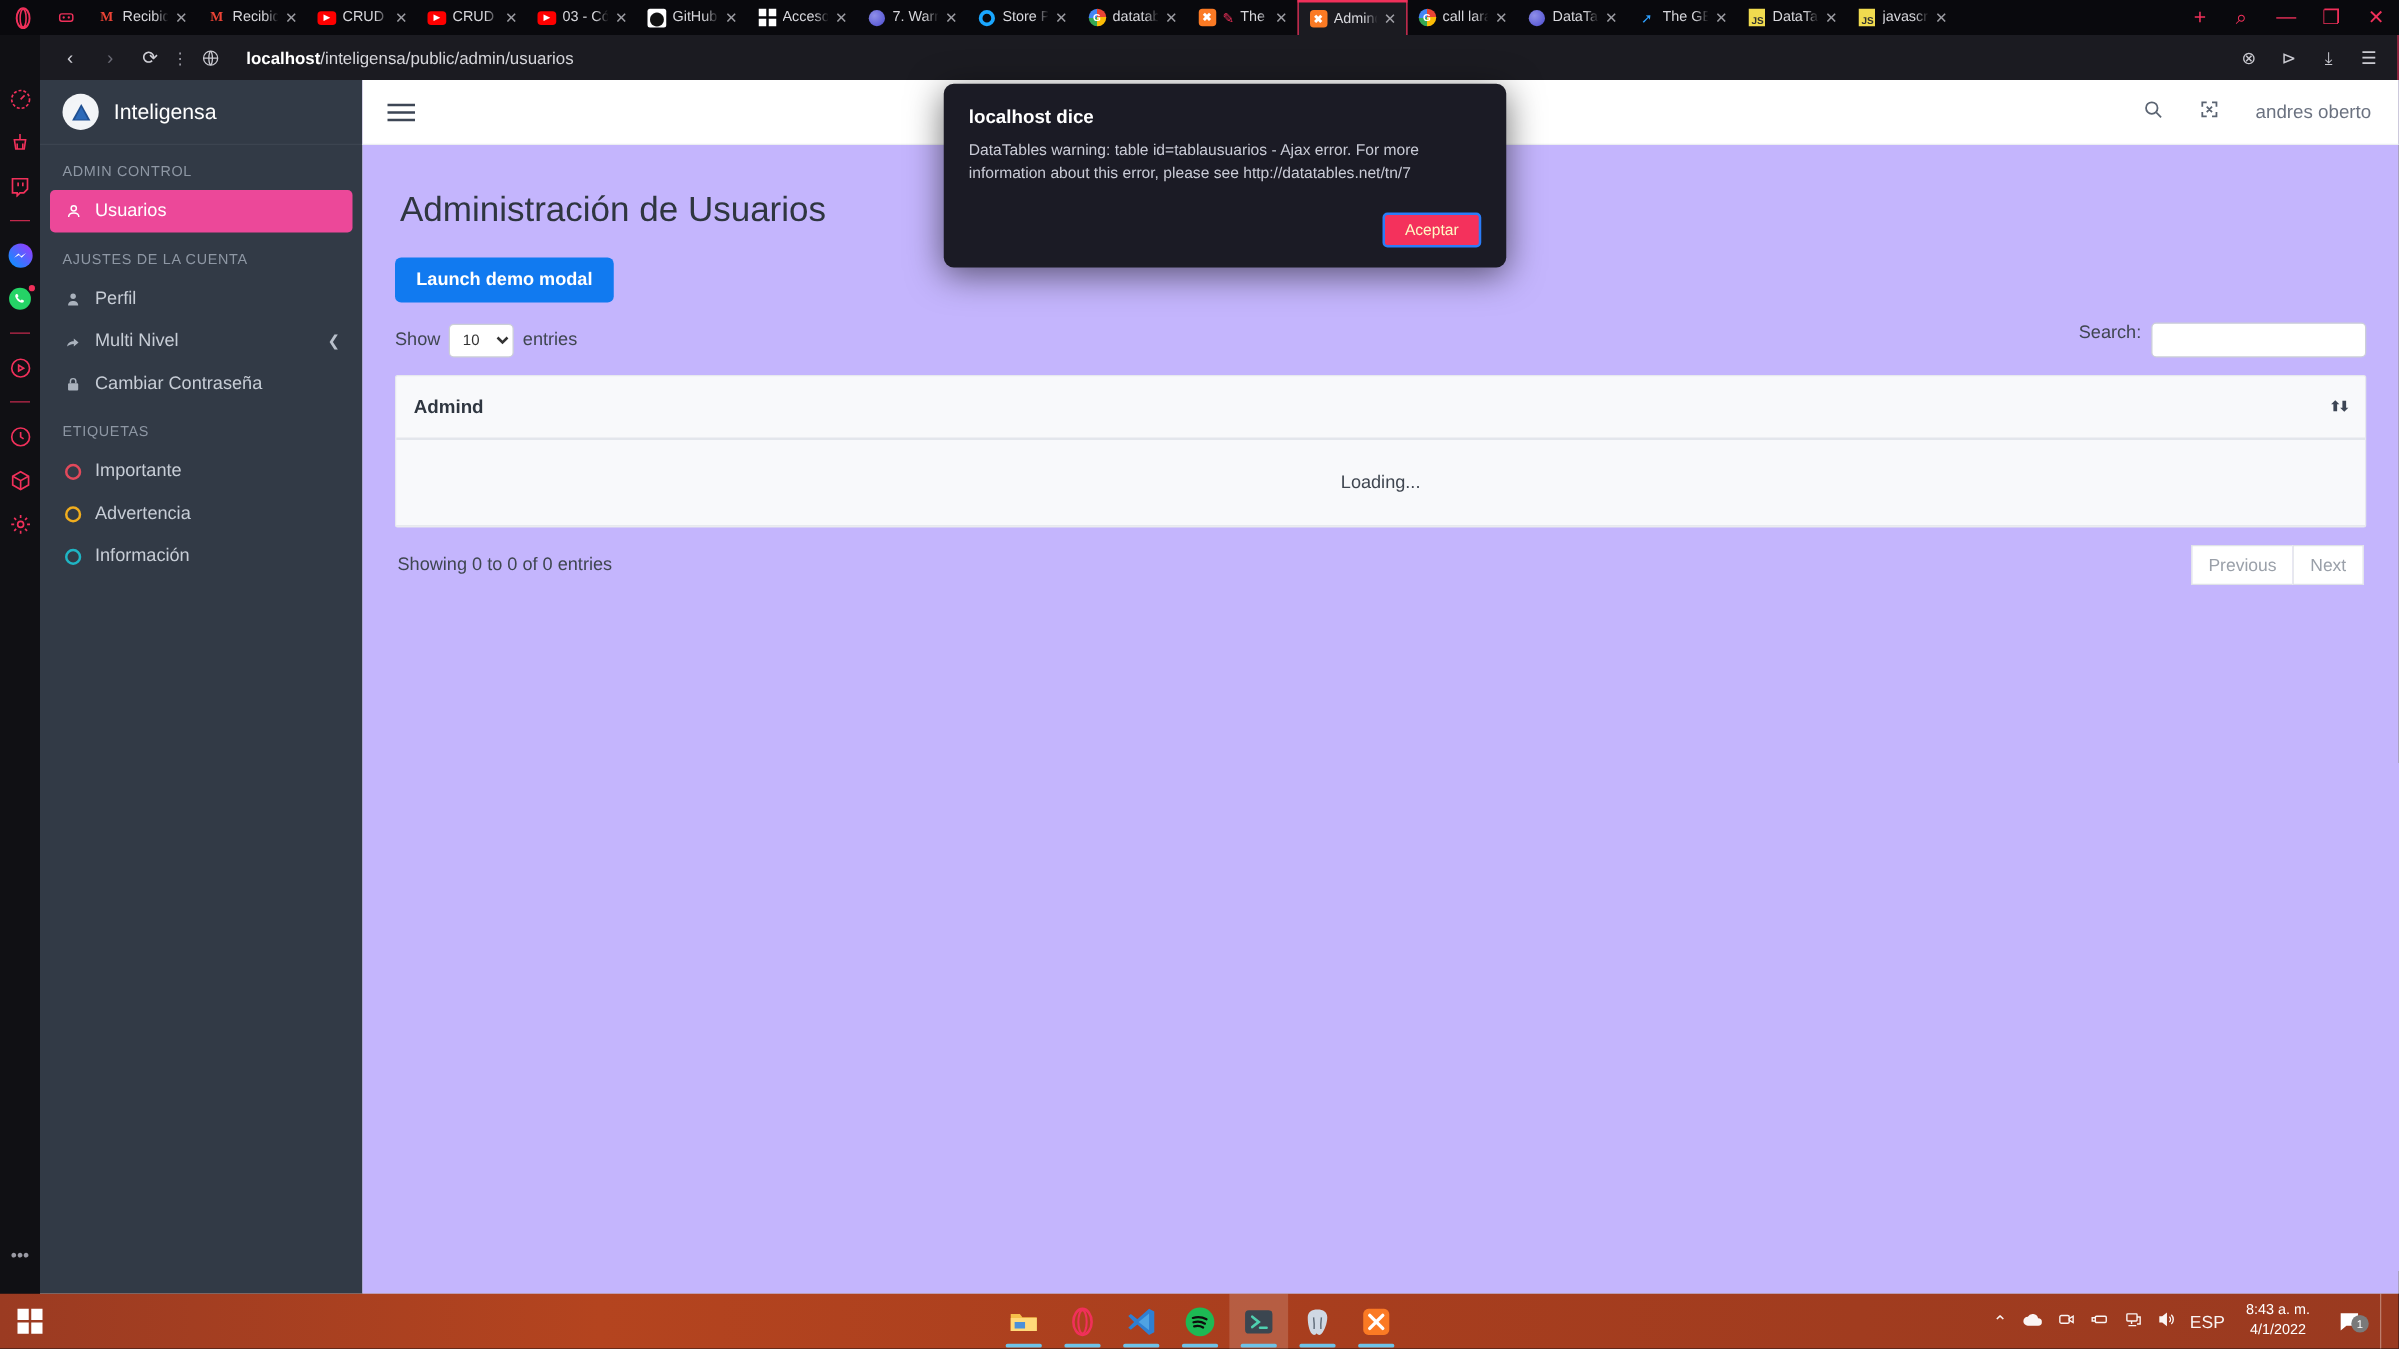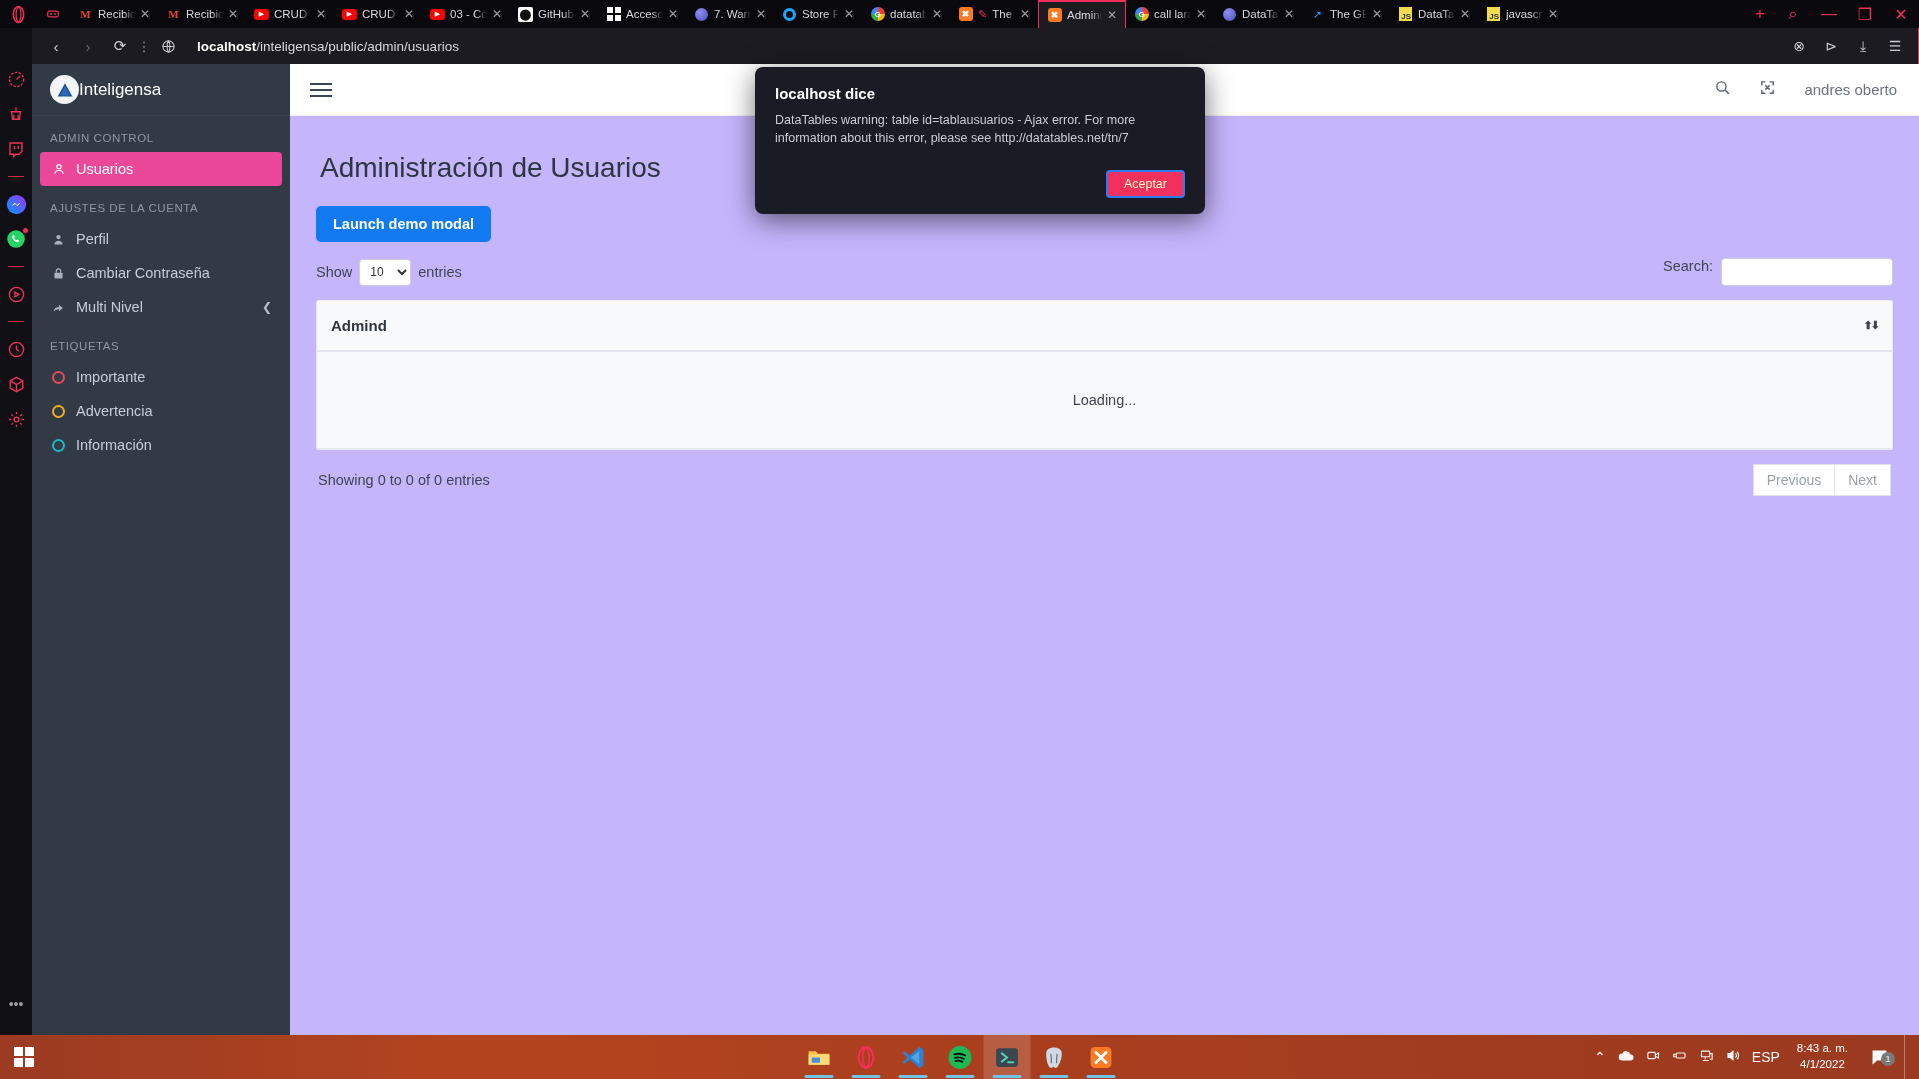--- a/index.html
+++ b/index.html
@@ -87,21 +87,21 @@
 
   
   .viewport {
     position: absolute; left: 32px; top: 64px; width: 1887px; height: 971px;
     background: #ffffff; overflow: hidden;
   }
 
   
   .app { position: relative; width: 1887px; height: 971px; display: flex; }
   .sidebar { width: 258px; flex: 0 0 258px; background: #323a46; color: #b9c0cb; }
-  .brand { height: 52px; display: flex; align-items: center; gap: 0; padding: 0 0 0 18px; border-bottom: 1px solid #3c4450; }
+  .brand { height: 52px; display: flex; align-items: center; gap: 12px; padding: 0 0 0 18px; border-bottom: 1px solid #3c4450; }
   .brand-mark {
     width: 29px; height: 29px; border-radius: 50%; background: #f2f4f7;
     display: flex; align-items: center; justify-content: center; flex:0 0 29px;
   }
   .brand-mark svg { display:block; }
   .brand-name { color: #fff; font-size: 17px; }
   .navsec { font-size: 11.5px; letter-spacing: .55px; color: #8e97a4; padding: 16px 18px 8px; text-transform: uppercase; }
   .navitem { display: flex; align-items: center; gap: 9px; padding: 9px 18px; font-size: 14.5px; color: #c7cdd6; position: relative; }
   .navitem.active { background: #ec4899; color: #fff; border-radius: 4px; margin: 0 8px; padding-left: 10px; }
   .navitem .ni-ico { width: 17px; display: flex; justify-content: center; font-size: 13px; }
@@ -133,21 +133,21 @@
     width: 172px; height: 28px; border: 1px solid #ccd0d6; border-radius: 4px;
     font-family: "Liberation Sans", sans-serif; font-size: 13px; padding: 0 7px; background:#fff;
   }
   .dt-table { margin-top: 14px; background: #f8f9fb; border: 1px solid #e7e9ee; border-radius: 2px; }
   .dt-head {
     display: flex; align-items: center; justify-content: space-between;
     padding: 16px 14px; font-weight: 700; font-size: 15px; color: #2f3640;
     border-bottom: 2px solid #e3e6ec;
   }
   .sort-ico { color: #3d4655; font-size: 11px; letter-spacing: -2px; }
-  .dt-body { padding: 40px 14px; text-align: center; font-size: 14.5px; color: #3f4650; border-bottom: 1px solid #e7e9ee; }
+  .dt-body { padding: 26px 14px; text-align: center; font-size: 14.5px; color: #3f4650; border-bottom: 1px solid #e7e9ee; }
   .dt-foot { display: flex; align-items: center; padding: 14px 2px; }
   .dt-info { font-size: 14.5px; color: #3f4650; }
   .dt-pager { margin-left: auto; display: flex; }
   .dt-pager button {
     font-family: "Liberation Sans", sans-serif; font-size: 14px; padding: 7px 13px;
     background: #fff; border: 1px solid #dfe2e8; color: #9aa0a9;
   }
   .dt-pager button:first-child { border-right: none; }
 
   
@@ -463,35 +463,35 @@
             <span class="ni-ico">
               <svg width="13" height="13" viewBox="0 0 24 24" fill="#aab2bd">
                   <circle cx="12" cy="7.5" r="4"></circle>
                   <path d="M4.5 21c0-4.3 3.4-6.5 7.5-6.5s7.5 2.2 7.5 6.5z"></path>
                 </svg>
             </span>
             <span>Perfil</span>
           </div>
           <div class="navitem">
             <span class="ni-ico">
+              <svg width="15" height="13" viewBox="0 0 24 24" fill="#aab2bd">
+                  <path d="M3 19c1-6 5-8 10-8V7l7 6-7 6v-4c-4 0-7 1.4-10 4z"></path>
+                </svg>
+            </span>
+            <span>Multi Nivel</span>
+            <span class="caret">❮</span>
+          </div>
+          <div class="navitem">
+            <span class="ni-ico">
               <svg width="13" height="13" viewBox="0 0 24 24" fill="#aab2bd">
                   <rect x="4.5" y="10.5" width="15" height="10.5" rx="1.6"></rect>
                   <path d="M8 10.5V7.5a4 4 0 018 0v3" fill="none" stroke="#aab2bd" stroke-width="2.2"></path>
                 </svg>
             </span>
             <span>Cambiar Contraseña</span>
-          </div>
-          <div class="navitem">
-            <span class="ni-ico">
-              <svg width="15" height="13" viewBox="0 0 24 24" fill="#aab2bd">
-                  <path d="M3 19c1-6 5-8 10-8V7l7 6-7 6v-4c-4 0-7 1.4-10 4z"></path>
-                </svg>
-            </span>
-            <span>Multi Nivel</span>
-            <span class="caret">❮</span>
           </div>
 
           <div class="navsec">ETIQUETAS</div>
           <div class="navitem">
             <span class="ni-ico">
                 <span class="dotcircle" style="color:#e2495b"></span>
               </span>
             <span>Importante</span>
           </div>
           <div class="navitem">

